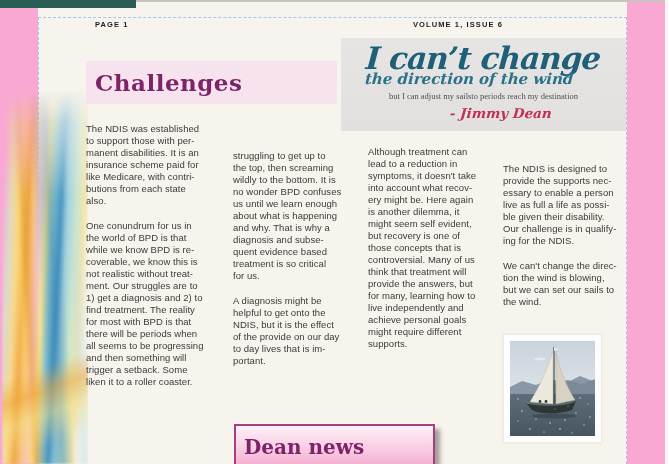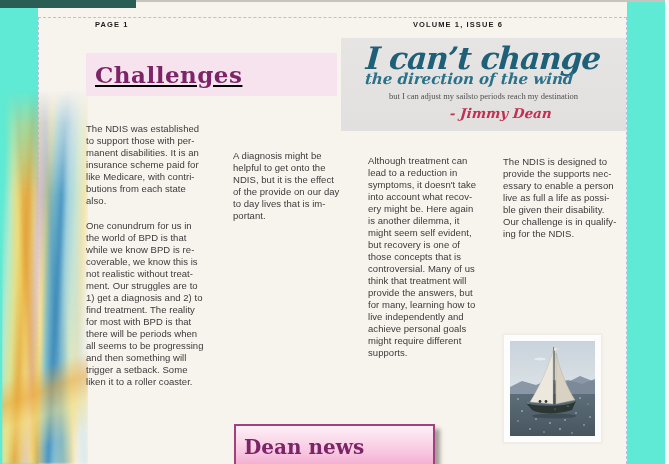--- a/index.html
+++ b/index.html
@@ -1,37 +1,37 @@
 <!DOCTYPE html>
 <html><head>
 <meta charset="utf-8">
 <style>
   * { margin:0; padding:0; box-sizing:border-box; }
   html,body { width:669px; height:464px; }
   body { font-family:"Liberation Sans", sans-serif; background:#fcf7f5; }
 
-  .canvas { position:relative; width:665px; height:464px; overflow:hidden; background:#5eead4; }
+  .canvas { position:relative; width:665px; height:464px; overflow:hidden; background:#f9a8d4; }
 
   .top-rule { position:absolute; left:0; top:0; width:669px; height:2px; background:#c7c3bd; }
   .accent-bar { position:absolute; left:0; top:0; width:136px; height:8px; background:#2a5e55; }
 
   .paper { position:absolute; left:38px; top:2px; width:589px; height:462px; background:#f7f3ed; }
 
   .guide { position:absolute; }
   .guide-top   { left:38px;  top:17px; width:589px; height:0; border-top:1px dashed #a9c6e2; }
   .guide-left  { left:38px;  top:17px; height:447px; width:0; border-left:1px dashed #a9c6e2; }
   .guide-right { left:626px; top:17px; height:447px; width:0; border-left:1px dashed #a9c6e2; }
 
   .masthead { position:absolute; top:20px; font-weight:bold; font-size:7.5px;
               letter-spacing:1.1px; color:#1d1d1d; }
   .masthead.left  { left:95px; }
   .masthead.right { left:413px; }
 
-  .challenges-bar { position:absolute; left:86px; top:53px; width:251px; height:43px;
-                    background:#f6e3ee; display:flex; align-items:center; padding-left:9px;text-decoration:underline; }
+  .challenges-bar { position:absolute; left:86px; top:61px; width:251px; height:43px;
+                    background:#f6e3ee; display:flex; align-items:center; padding-left:9px; }
   .slab-heading { font-family:"DejaVu Serif", serif; font-weight:bold; color:#7d2468; }
   .challenges-bar .slab-heading { font-size:23px; letter-spacing:0.5px; }
 
   .quote-image { position:absolute; left:341px; top:38px; width:285px; height:93px;
                  background:linear-gradient(180deg,#e7e5e4 0%,#e2e0df 100%);
                  display:flex; flex-direction:column; align-items:center; padding-top:4px; }
   .quote-line1 { font-family:"DejaVu Serif", serif; font-style:italic; font-weight:bold;
                  font-size:31px; line-height:33px; letter-spacing:-1px; color:#1f6079;
                  transform:skewX(-4deg); }
   .quote-line2 { font-family:"DejaVu Serif", serif; font-style:italic; font-weight:bold;
@@ -40,22 +40,22 @@
   .quote-subrow { display:flex; margin-top:4px; font-family:"Liberation Serif", serif;
                   font-size:8.5px; color:#4f4f4f; }
   .quote-attr { font-family:"DejaVu Serif", serif; font-style:italic; font-weight:bold;
                 font-size:13.5px; color:#c22f50; align-self:flex-end; margin:4px 74px 0 0;
                 transform:skewX(-5deg); }
 
   .text-col { position:absolute; font-size:9.5px; line-height:12px; color:#3b3b3b;
               letter-spacing:0.05px; }
   .col-1 { left:86px;  top:123px; width:146px; }
   .col-2 { left:233px; top:150px; width:132px; }
-  .col-3 { left:368px; top:155px; width:134px; }
-  .col-4 { left:503px; top:156px; width:132px; }
+  .col-3 { left:368px; top:146px; width:134px; }
+  .col-4 { left:503px; top:163px; width:132px; }
   .para { white-space:pre-line; margin-bottom:13px; }
 
   .goodnews-box { position:absolute; left:234px; top:424px; width:201px; height:46px;
                   background:linear-gradient(180deg,#fdf0f7 0%,#f8c7e0 62%,#f2a8cd 100%);
                   border:2px solid #a24080; box-shadow:5px 5px 4px rgba(150,144,138,0.85);
                   display:flex; align-items:center; padding-left:8px; }
   .goodnews-box .slab-heading { font-size:20px; }
 
   .photo-frame { position:absolute; left:503px; top:334px; width:99px; height:109px;
                  background:#fdfdfd; border:1px solid #efece7; padding:6px;
@@ -128,20 +128,31 @@
 find treatment.  The reality
 for most with BPD is that
 there will be periods when
 all seems to be progressing
 and then something will
 trigger a setback. Some
 liken it to a roller coaster.</p>
   </div>
 
   <div class="text-col col-2">
+    <p class="para">struggling to get up to
+the top, then screaming
+wildly to the bottom.  It is
+no wonder BPD confuses
+us until we learn enough
+about what is happening
+and why. That is why a
+diagnosis and subse-
+quent evidence based
+treatment is so critical
+for us.</p>
     <p class="para">A diagnosis might be
 helpful to get onto the
 NDIS, but it is the effect
 of the provide on our day
 to day lives that is im-
 portant.</p>
   </div>
 
   <div class="text-col col-3">
     <p class="para">Although treatment can
@@ -164,20 +175,24 @@
   </div>
 
   <div class="text-col col-4">
     <p class="para">The NDIS is designed to
 provide the supports nec-
 essary to enable a person
 live as full a life as possi-
 ble given their disability.
 Our challenge is in qualify-
 ing for the NDIS.</p>
+    <p class="para">We can't change the direc-
+tion the wind is blowing,
+but we can set our sails to
+the wind.</p>
   </div>
 
   <div class="photo-frame">
     <svg viewBox="0 0 85 95" xmlns="http://www.w3.org/2000/svg">
       <defs>
         <linearGradient id="sky" x1="0" y1="0" x2="0" y2="1">
           <stop offset="0" stop-color="#c9d3dc"></stop>
             <stop offset="1" stop-color="#dde3e7"></stop>
         </linearGradient>
         <linearGradient id="sea" x1="0" y1="0" x2="0" y2="1">

